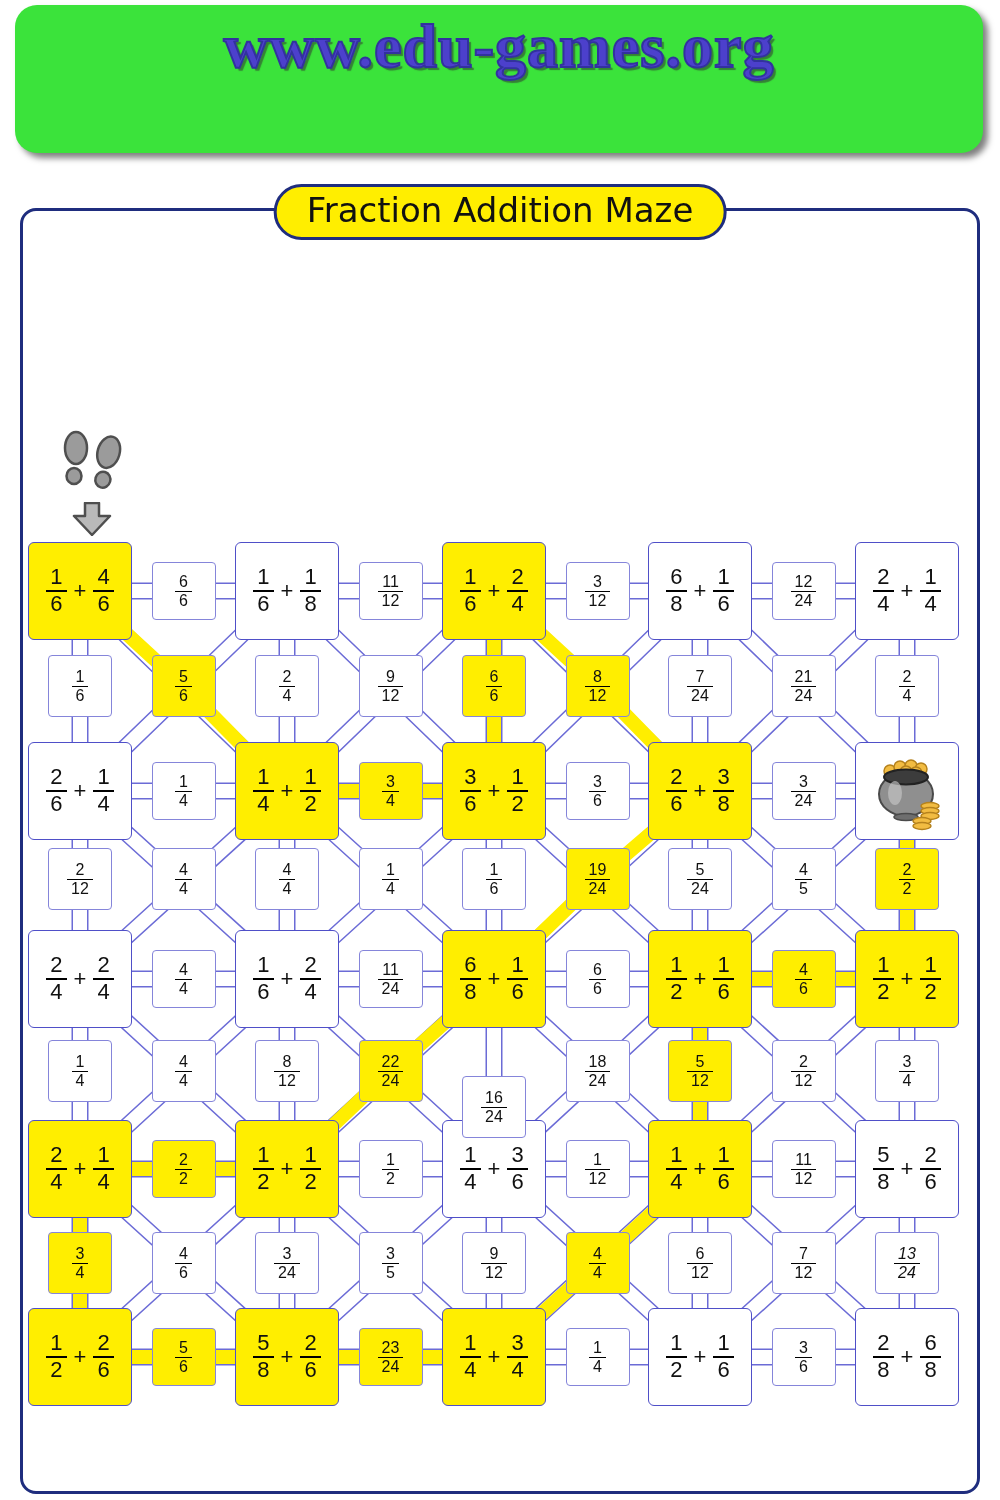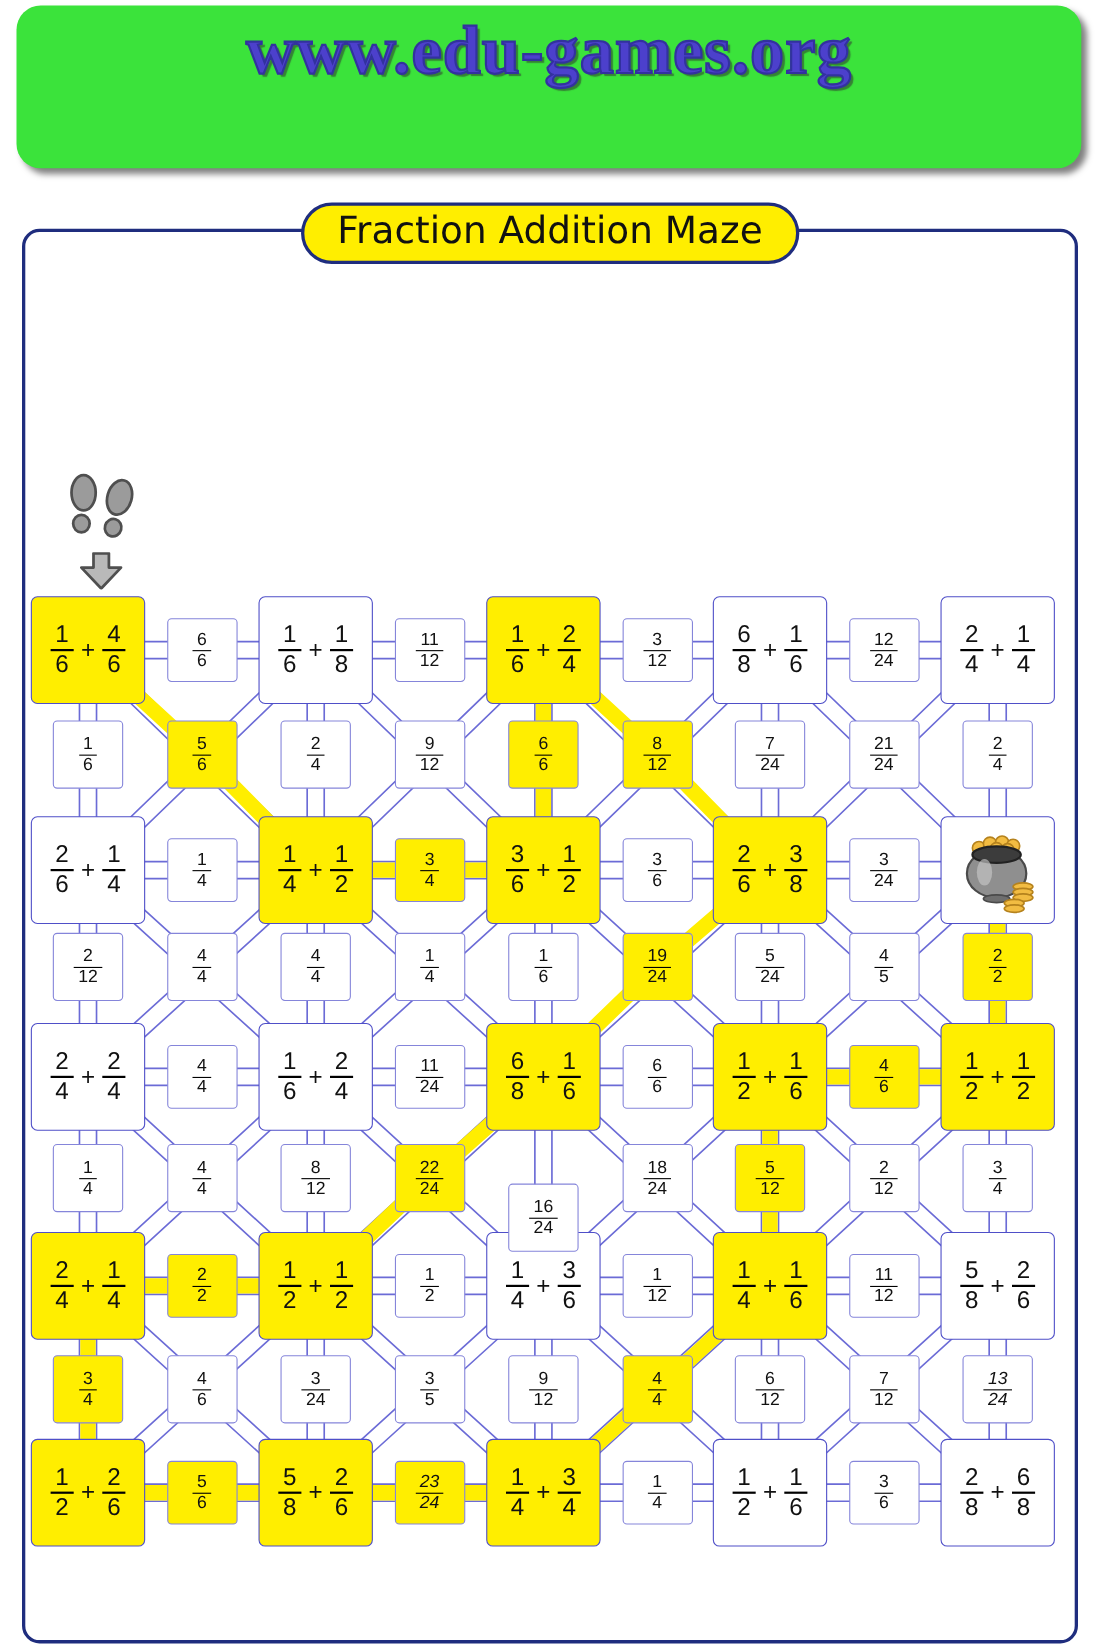--- a/index.html
+++ b/index.html
@@ -436,21 +436,21 @@
           <span class="fnum">6</span>
           <span class="fden">8</span>
         </span>
       </div>
       <div class="cell answer h on-path" style="left: 151.5px; top: 1328px;">
         <span class="frac">
           <span class="fnum">5</span>
           <span class="fden">6</span>
         </span>
       </div>
-      <div class="cell answer h on-path" style="left: 358.5px; top: 1328px; font-style: italic;">
+      <div class="cell answer h on-path" style="left: 358.5px; top: 1328px;">
         <span class="frac">
           <span class="fnum">23</span>
           <span class="fden">24</span>
         </span>
       </div>
       <div class="cell answer h" style="left: 565.5px; top: 1328px;">
         <span class="frac">
           <span class="fnum">1</span>
           <span class="fden">4</span>
         </span>

